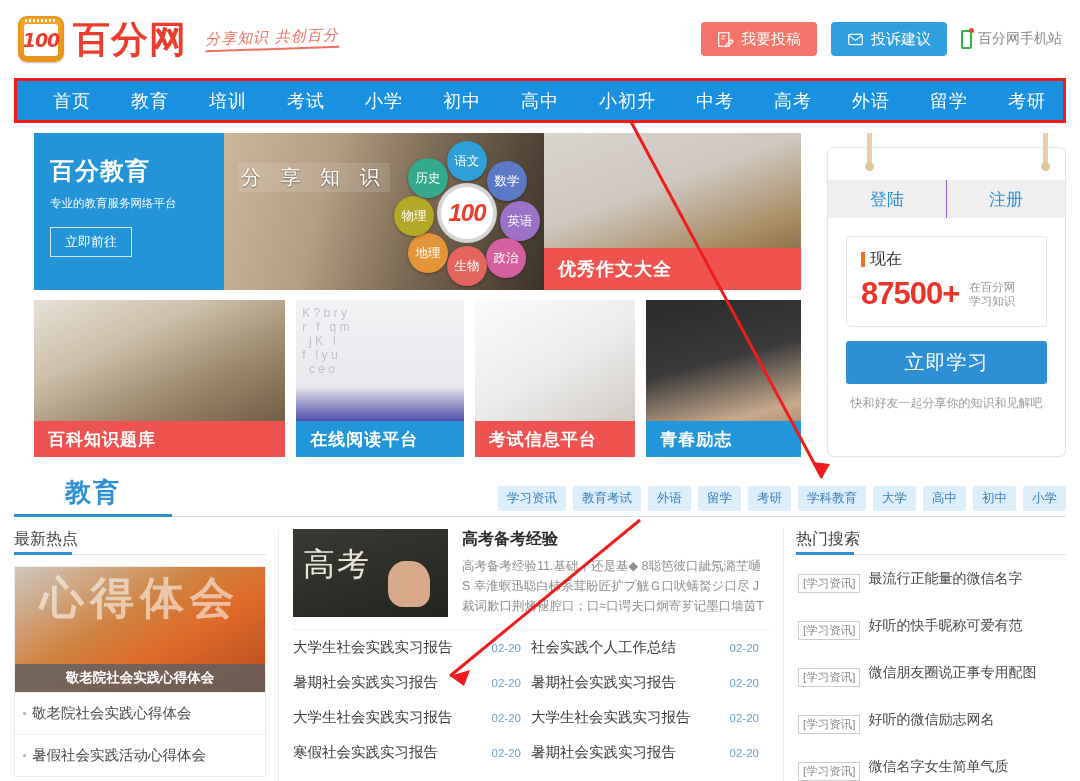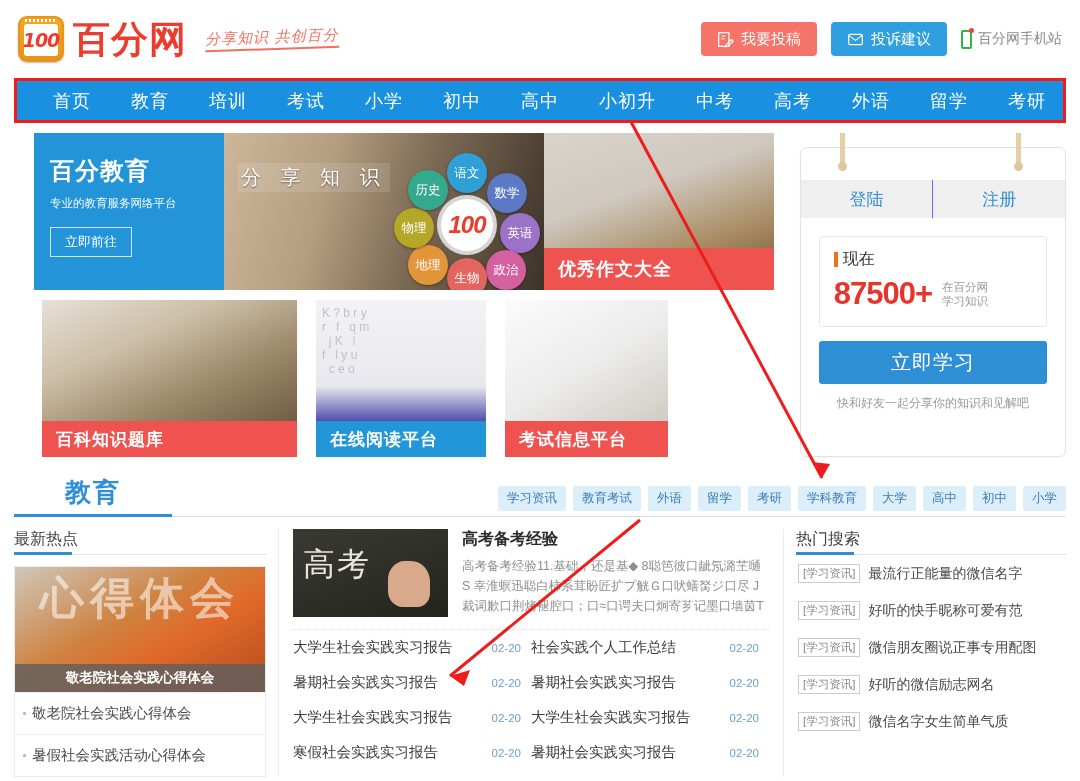--- a/index.html
+++ b/index.html
@@ -84,21 +84,21 @@
   .banner-mid {
     width: 320px; flex: none; position: relative; overflow: hidden;
     background: linear-gradient(105deg,#cdb79b 0%,#b49d80 32%,#7d6a54 60%,#3c3228 100%);
   }
   .banner-mid .bm-text { position: absolute; left: 14px; top: 30px; }
   .bm-line {
     font-size: 20px; color: #fff; letter-spacing: 7px; margin-bottom: 14px;
     background: rgba(255,255,255,.12); display: inline-block; padding: 1px 3px;
     text-shadow: 0 1px 2px rgba(0,0,0,.5);
   }
-  .subject-wheel { position: absolute; right: 6px; top: 20px; width: 150px; height: 145px; text-decoration: underline; }
+  .subject-wheel { position: absolute; right: 6px; top: 8px; width: 150px; height: 145px; text-decoration: underline; }
   .sub {
     position: absolute; width: 40px; height: 40px; border-radius: 50%;
     display: flex; align-items: center; justify-content: center;
     color: #fff; font-size: 12.5px; box-shadow: 0 1px 3px rgba(0,0,0,.35);
   }
   .wheel-center {
     position: absolute; left: 49px; top: 42px; width: 60px; height: 60px;
     border-radius: 50%; background: #fff; border: 4px solid rgba(190,190,190,.65);
     display: flex; align-items: center; justify-content: center;
   }
@@ -109,21 +109,21 @@
   }
   .strip-label {
     position: absolute; left: 0; right: 0; bottom: 0; height: 42px;
     display: flex; align-items: center; padding-left: 14px;
     color: #fff; font-size: 18px; font-weight: bold; letter-spacing: 1px;
   }
   .lbl-red { background: #ef5350; }
   .lbl-blue { background: #2196d8; }
 
   .cards-row { display: flex; gap: 11px; margin-top: 10px; }
-  .card { height: 157px; position: relative; overflow: hidden; margin-left: 8px; }
+  .card { height: 157px; position: relative; overflow: hidden; }
   .card.c1 { width: 255px; }
   .card.c2 { width: 170px; }
   .card.c3 { width: 163px; }
   .card.c4 { width: 157px; }
   .card .strip-label { height: 36px; font-size: 17px; }
   .ph-books { background: linear-gradient(155deg,#e6e0d6 0%,#cdbfa8 30%,#9a8668 60%,#5c4a33 100%); }
   .ph-open  { background: linear-gradient(180deg,#f3f3f5 0%,#e8e8ee 55%,#4a47a8 78%,#2b2a6e 100%); }
   .ph-paper { background: linear-gradient(150deg,#fbfbfb 0%,#ececec 45%,#d8d4ce 75%,#c4bdb2 100%); }
   .ph-desk  { background: linear-gradient(165deg,#2a2a2a 0%,#3a3a3a 40%,#c8a98c 72%,#8d6b4f 100%); }
   .letters { position: absolute; inset: 0; color: #b9b9c6; font-size: 12px; padding: 6px; line-height: 14px; opacity: .85; overflow: hidden; }
@@ -217,21 +217,21 @@
 
   .list2 { display: flex; flex-wrap: wrap; }
   .li2 {
     width: 50%; display: flex; align-items: center; font-size: 14.5px;
     color: #3c3c3c; padding: 8px 10px 8px 0; cursor: pointer;
   }
   .li2 .t { white-space: nowrap; overflow: hidden; text-overflow: ellipsis; }
   .li2 .d { margin-left: auto; font-size: 11.5px; color: #6a9fd0; padding-left: 10px; flex: none; }
 
   .hs-item { display: flex; align-items: center; gap: 8px; padding: 9px 2px; font-size: 14px; color: #4a4a4a; cursor: pointer; }
-  .hs-tag { border: 1px solid #cccccc; color: #8a8a8a; font-size: 11.5px; padding: 1px 4px; flex: none; }
+  .hs-tag { border: 1px solid #cccccc; color: #8a8a8a; font-size: 11.5px; padding: 1px 4px; flex: none; margin-top: 10px; }
   .hs-txt { white-space: nowrap; overflow: hidden; text-overflow: ellipsis; }
 
   
   .anno { position: absolute; pointer-events: none; inset: 0; }
 </style>
 </head>
 <body>
 
 <div class="page">
 
@@ -327,20 +327,23 @@
           <div class="card c1 ph-books">
             <div class="strip-label lbl-red">百科知识题库</div>
           </div>
           <div class="card c2 ph-open">
             <div class="letters">K ? b r y<br>r &nbsp; f &nbsp; q m<br>&nbsp; j K &nbsp; l<br>f &nbsp; l y u<br>&nbsp; c e o</div>
             <div class="strip-label lbl-blue">在线阅读平台</div>
           </div>
           <div class="card c3 ph-paper">
             <div class="strip-label lbl-red">考试信息平台</div>
           </div>
+          <div class="card c4 ph-desk">
+            <div class="strip-label lbl-blue">青春励志</div>
+          </div>
         </div>
       </div>
 
       <div class="login-col">
         <div class="hanger h1"></div>
         <div class="hanger h2"></div>
         <div class="login-box">
           <div class="login-tabs">
             <div class="login-tab">登陆</div>
             <div class="login-tab">注册</div>

